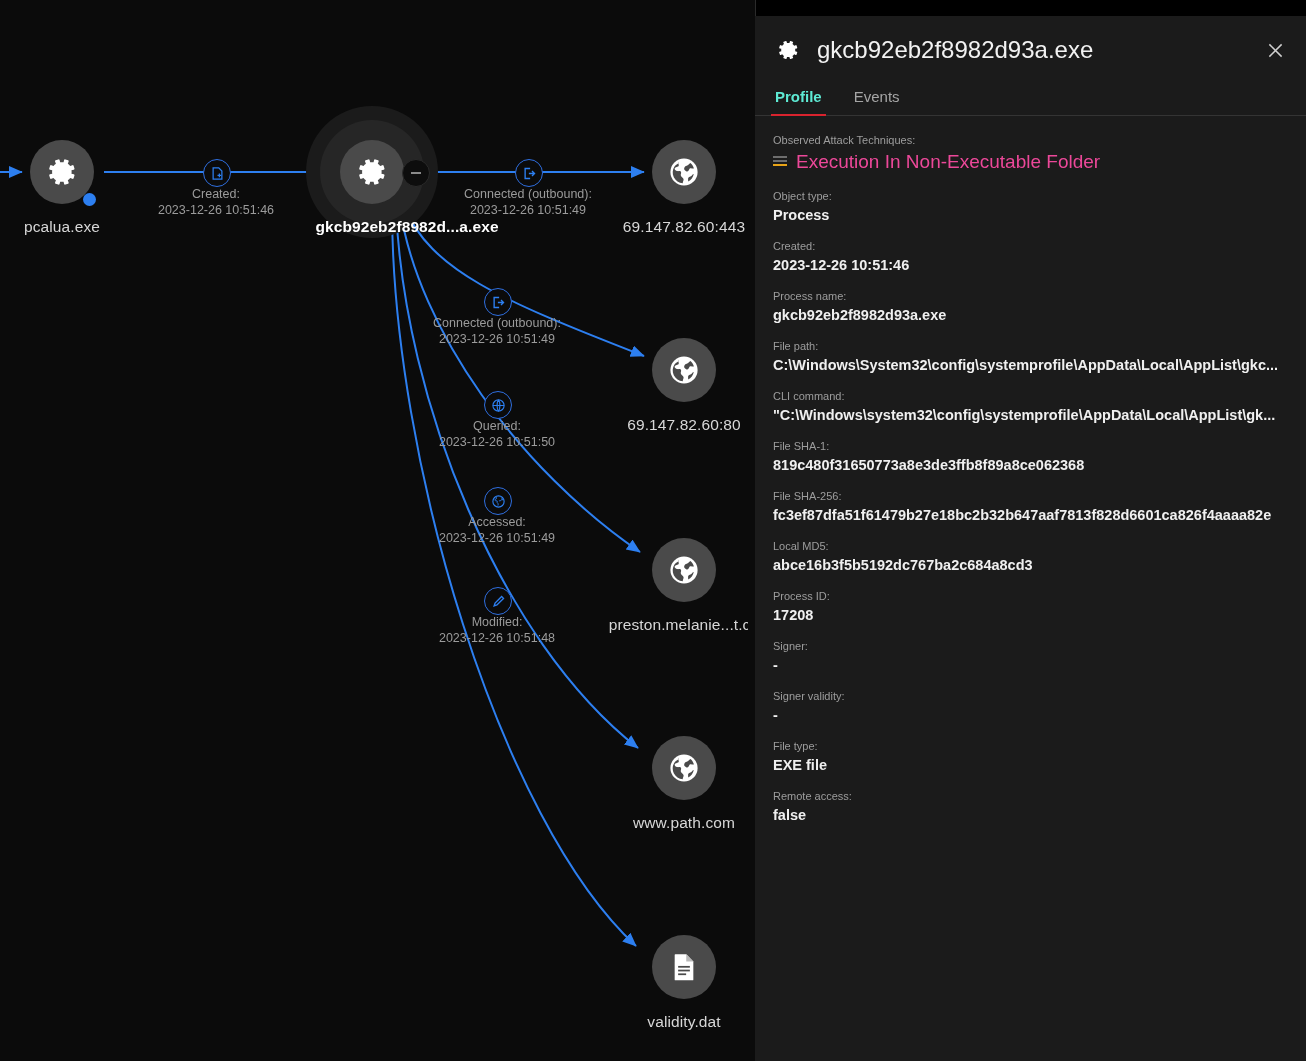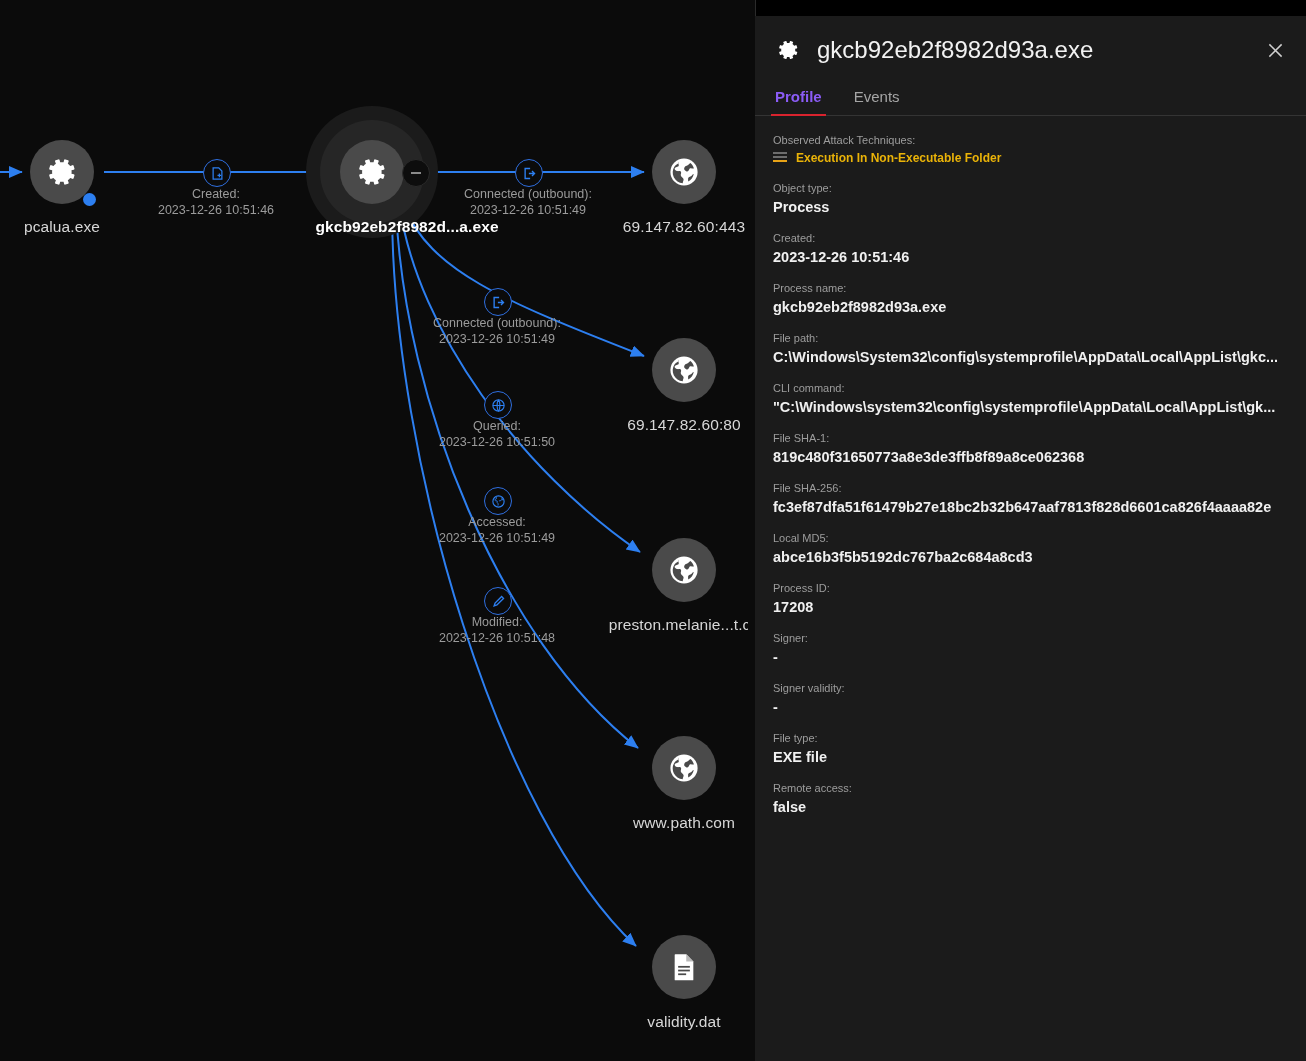--- a/index.html
+++ b/index.html
@@ -181,21 +181,21 @@
   }
   .tab {
     font-size: 15px;
     padding: 4px 2px 10px 2px;
     margin-right: 28px;
     color: #a5a5a5;
     cursor: pointer;
     position: relative;
   }
   .tab.active {
-    color: #8b5cf6;
+    color: #5eead4;
     font-weight: bold;
   }
   .tab.active::after {
     content: "";
     position: absolute;
     left: -2px; right: -2px;
     bottom: -1px;
     height: 2.5px;
     background: #d9232e;
   }
@@ -227,23 +227,23 @@
     width: 14px;
   }
   .oat-icon i {
     display: block;
     height: 2px;
     margin-bottom: 2px;
     background: #6d6d6d;
   }
   .oat-icon i.lvl { background: #e8a317; }
   .oat-text {
-    font-size: 12px;
-    color: #eab308;
-    font-weight: bold;
+    font-size: 19px;
+    color: #ec4899;
+    font-weight: normal;
   }
 </style>
 </head>
 <body>
 
 <div id="graph-canvas">
 
   <svg id="graph-svg">
     <defs>
       <marker id="ah" markerWidth="8" markerHeight="8" refX="6.6" refY="3" orient="auto">

